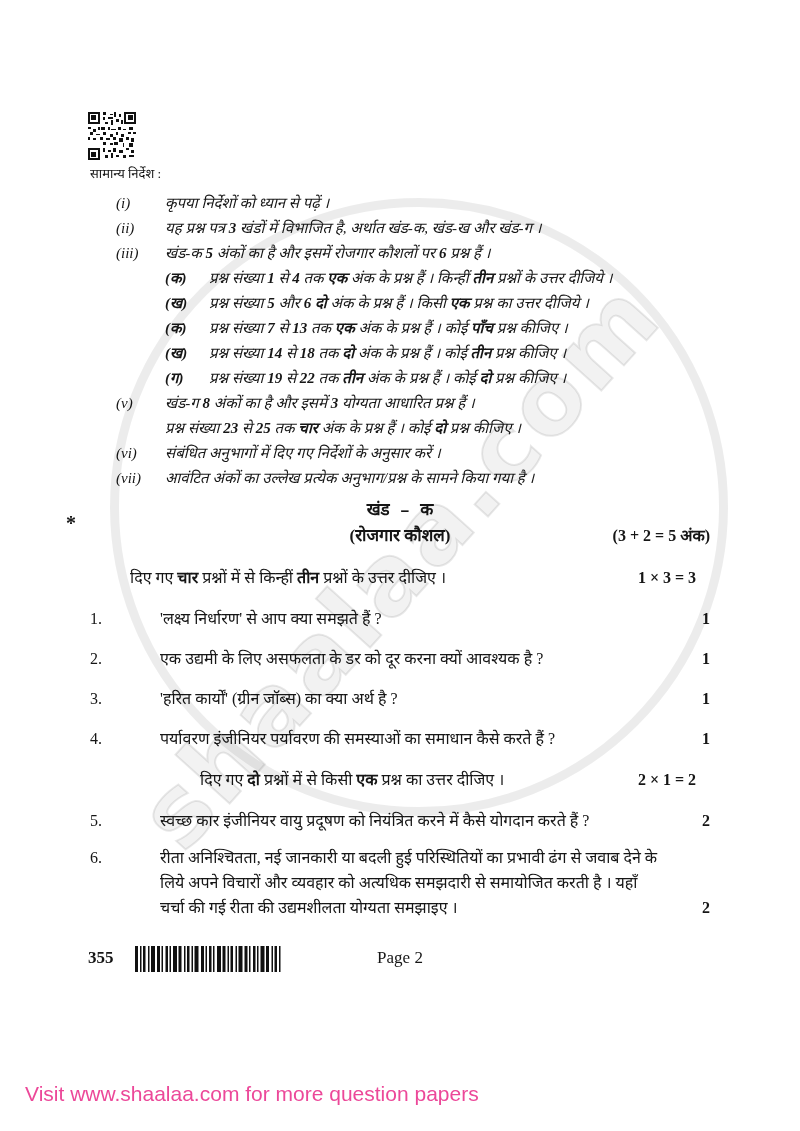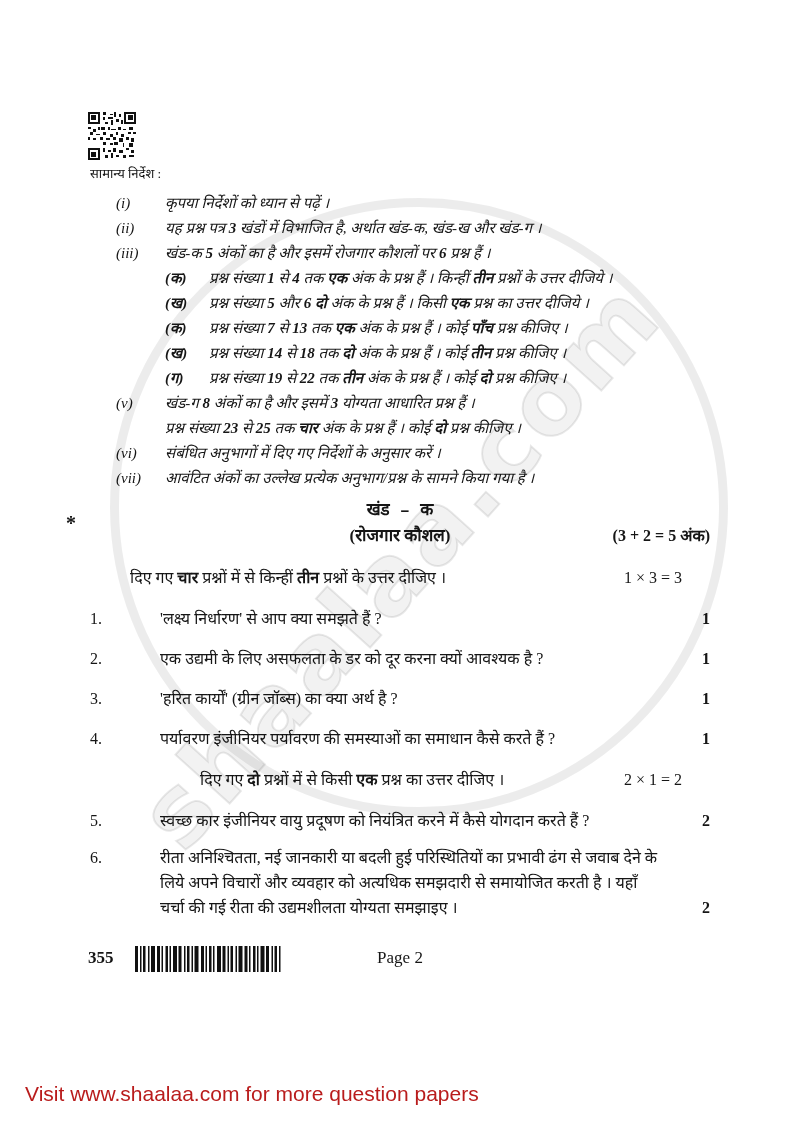--- a/index.html
+++ b/index.html
@@ -17,41 +17,41 @@
   .gi-text{flex:1;}
   
   .section-star{position:absolute;left:66px;top:512px;font-size:20px;font-weight:bold;}
   .section-title{margin-top:8px;text-align:center;font-weight:bold;font-size:17px;line-height:24px;font-family:Liberation Mono, monospace;}
   .section-subrow{position:relative;text-align:center;font-weight:bold;font-size:17px;line-height:26px;}
   .section-marks{position:absolute;right:0;top:0;font-size:16px;}
   
   .dir-row{display:flex;margin-top:16px;font-size:16px;line-height:26px;margin-left:40px;}
   .dir-row.indented .dir-text{padding-left:70px;}
   .dir-text{flex:1;}
-  .marks-note{flex-shrink:0;min-width:86px;text-align:left;font-weight:normal;align-self:flex-end;}
+  .marks-note{flex-shrink:0;min-width:86px;text-align:center;font-weight:bold;align-self:flex-end;}
   .q-row{display:flex;margin-top:15px;font-size:16px;line-height:25px;}
   .q-row.tight{margin-top:12px;}
   .q-num{width:70px;flex-shrink:0;}
   .q-text{flex:1;padding-right:12px;}
   .q-marks{flex-shrink:0;min-width:38px;text-align:right;font-weight:bold;align-self:flex-end;}
   b{font-weight:bold;}
   
   .footer-row{position:absolute;left:88px;top:944px;width:624px;height:32px;}
   .footer-code{position:absolute;left:0;top:4px;font-weight:bold;font-size:17px;}
   .barcode{position:absolute;left:47px;top:2px;}
   .page-label{position:absolute;left:0;right:0;top:4px;text-align:center;font-weight:normal;font-size:17px;}
   
   .wm-ring{position:absolute;left:110px;top:198px;width:600px;height:600px;border:9px solid rgba(0,0,0,0.075);
            border-radius:50%;pointer-events:none;}
   .wm-text{position:absolute;left:400px;top:565px;transform:translate(-50%,-50%) rotate(-48deg);
            font-family:"DejaVu Sans", sans-serif;font-weight:bold;font-size:96px;letter-spacing:4px;
            color:rgba(0,0,0,0.05);-webkit-text-stroke:2px rgba(0,0,0,0.09);white-space:nowrap;pointer-events:none;}
   
   .bottom-text{position:absolute;left:25px;top:1082px;font-family:"Liberation Sans", sans-serif;
-               font-size:21px;color:#b91c1c;}
+               font-size:21px;color:#ec4899;}
 </style>
 </head>
 <body>
 
 <div class="page">
 
   <svg class="qr" viewBox="0 0 29 29" shape-rendering="crispEdges">
     <rect x="0" y="0" width="29" height="29" fill="#fff"></rect>
 
     <rect x="0" y="0" width="7" height="7" fill="#111"></rect>

